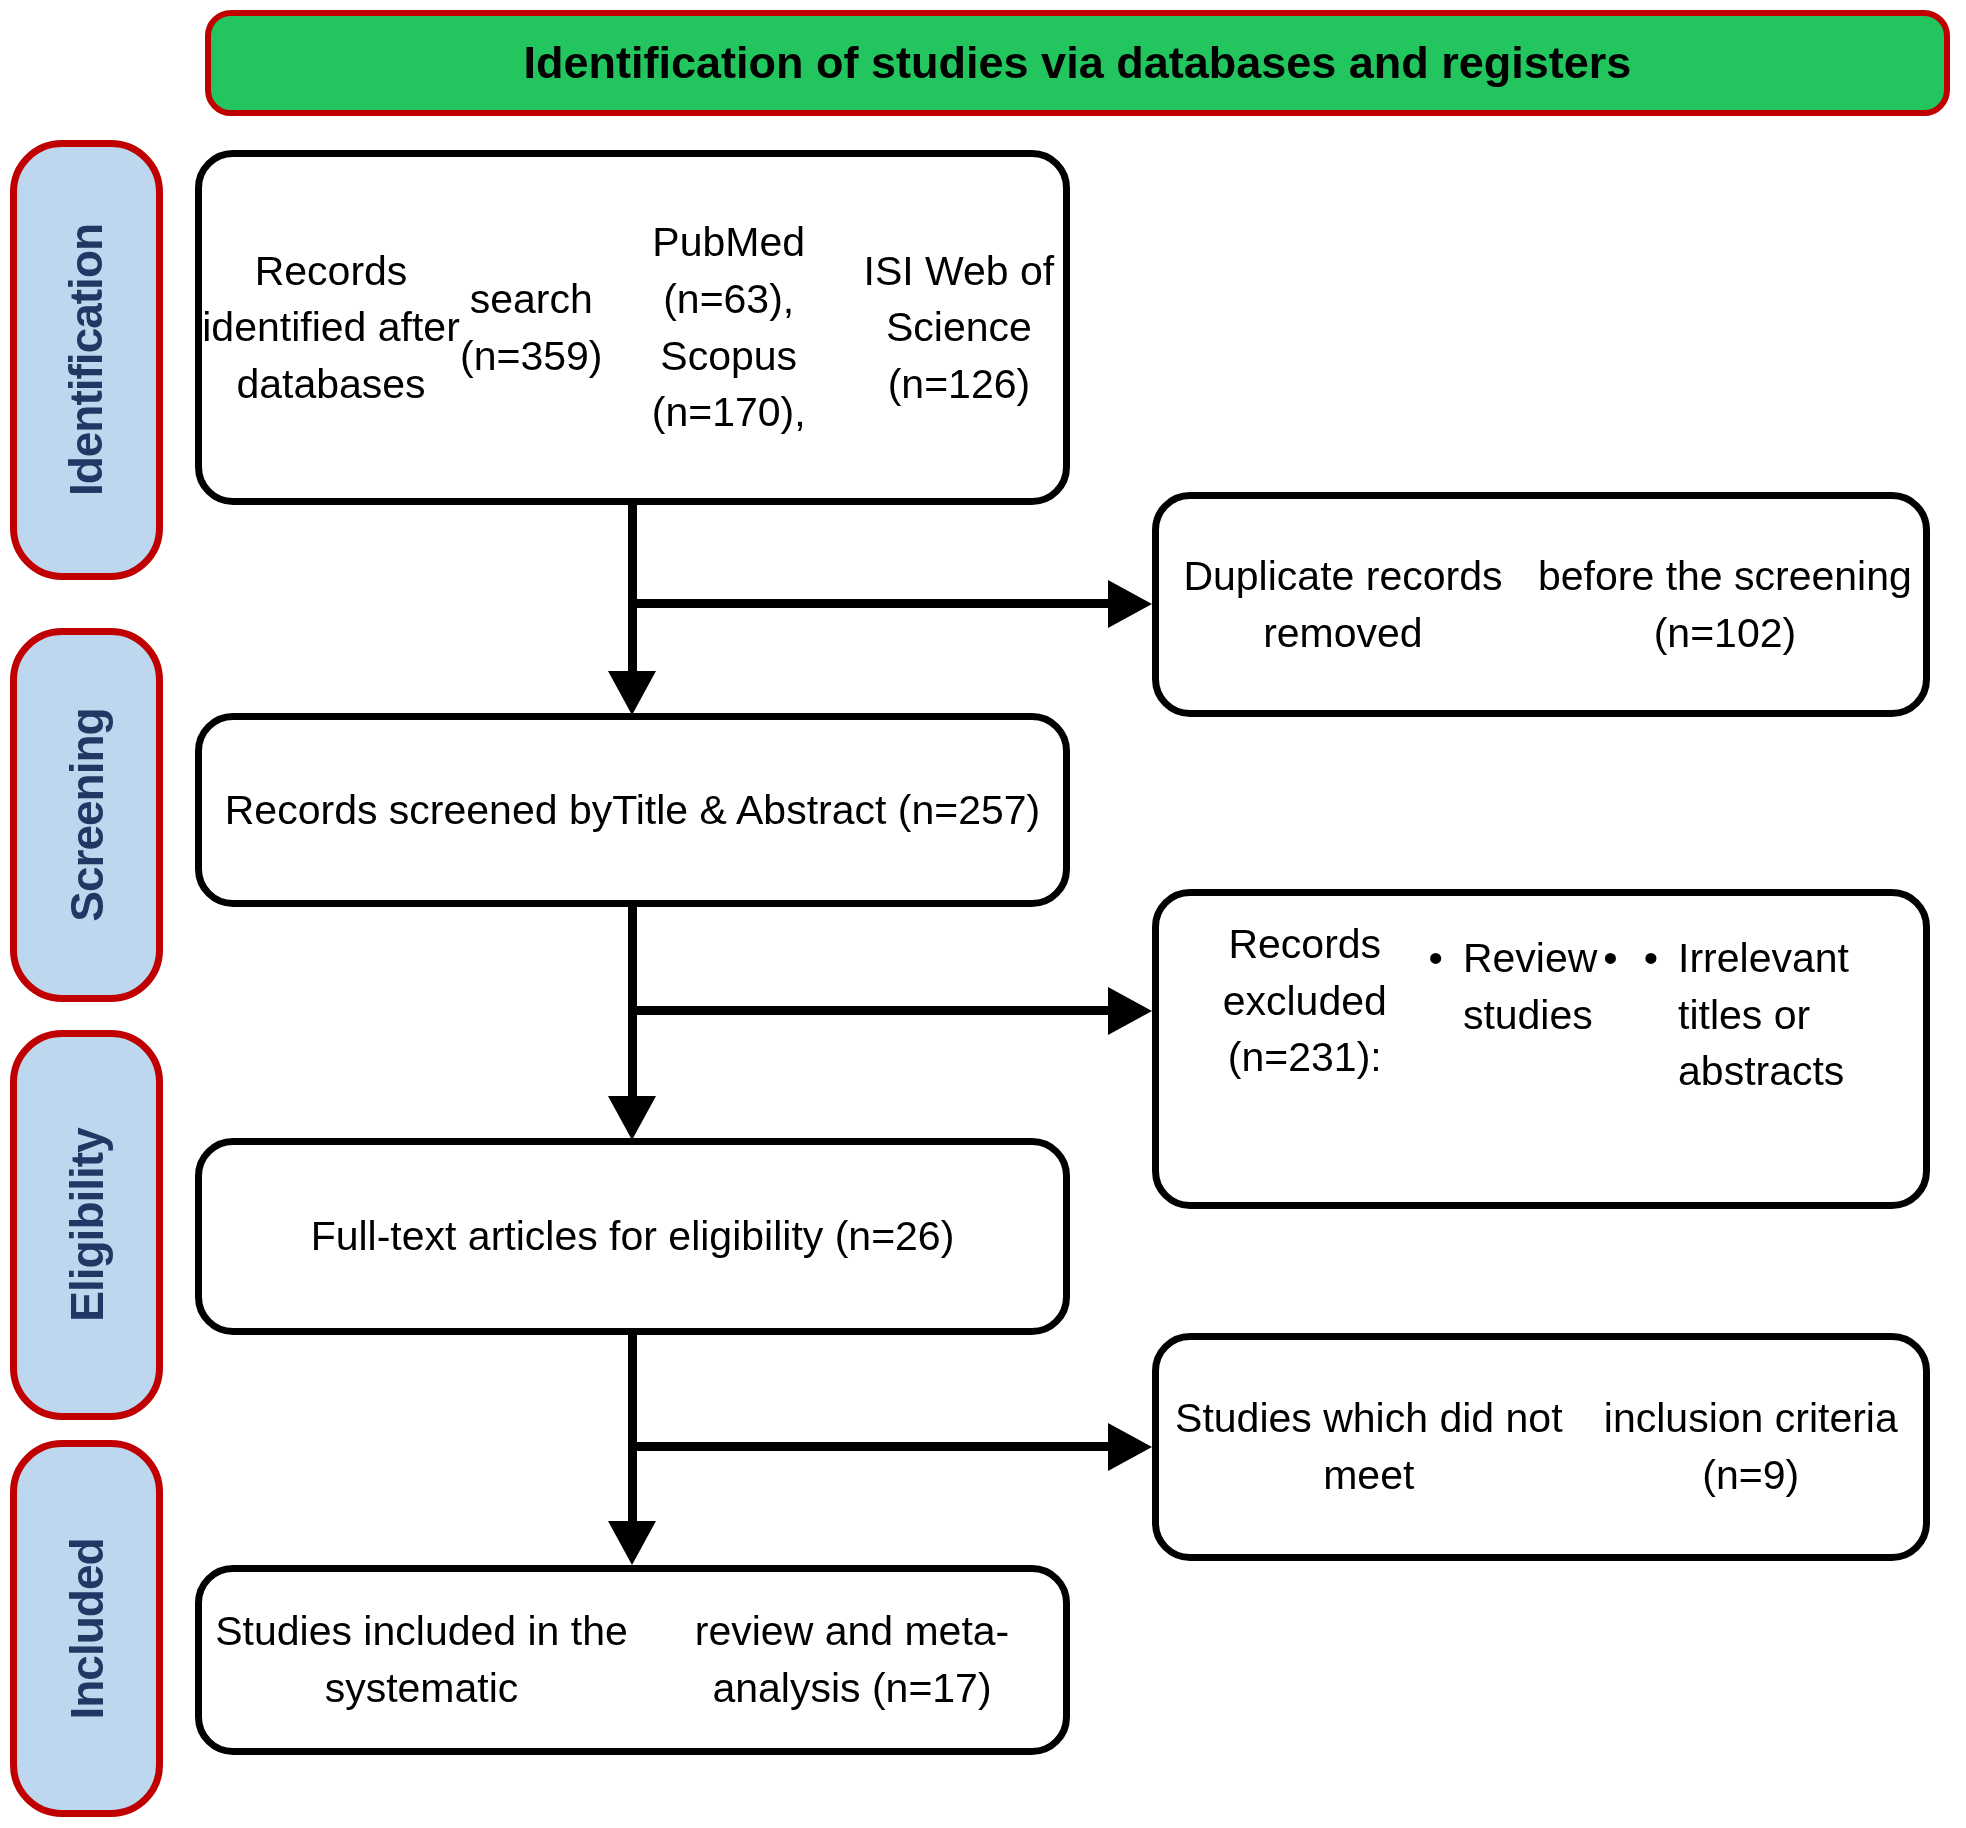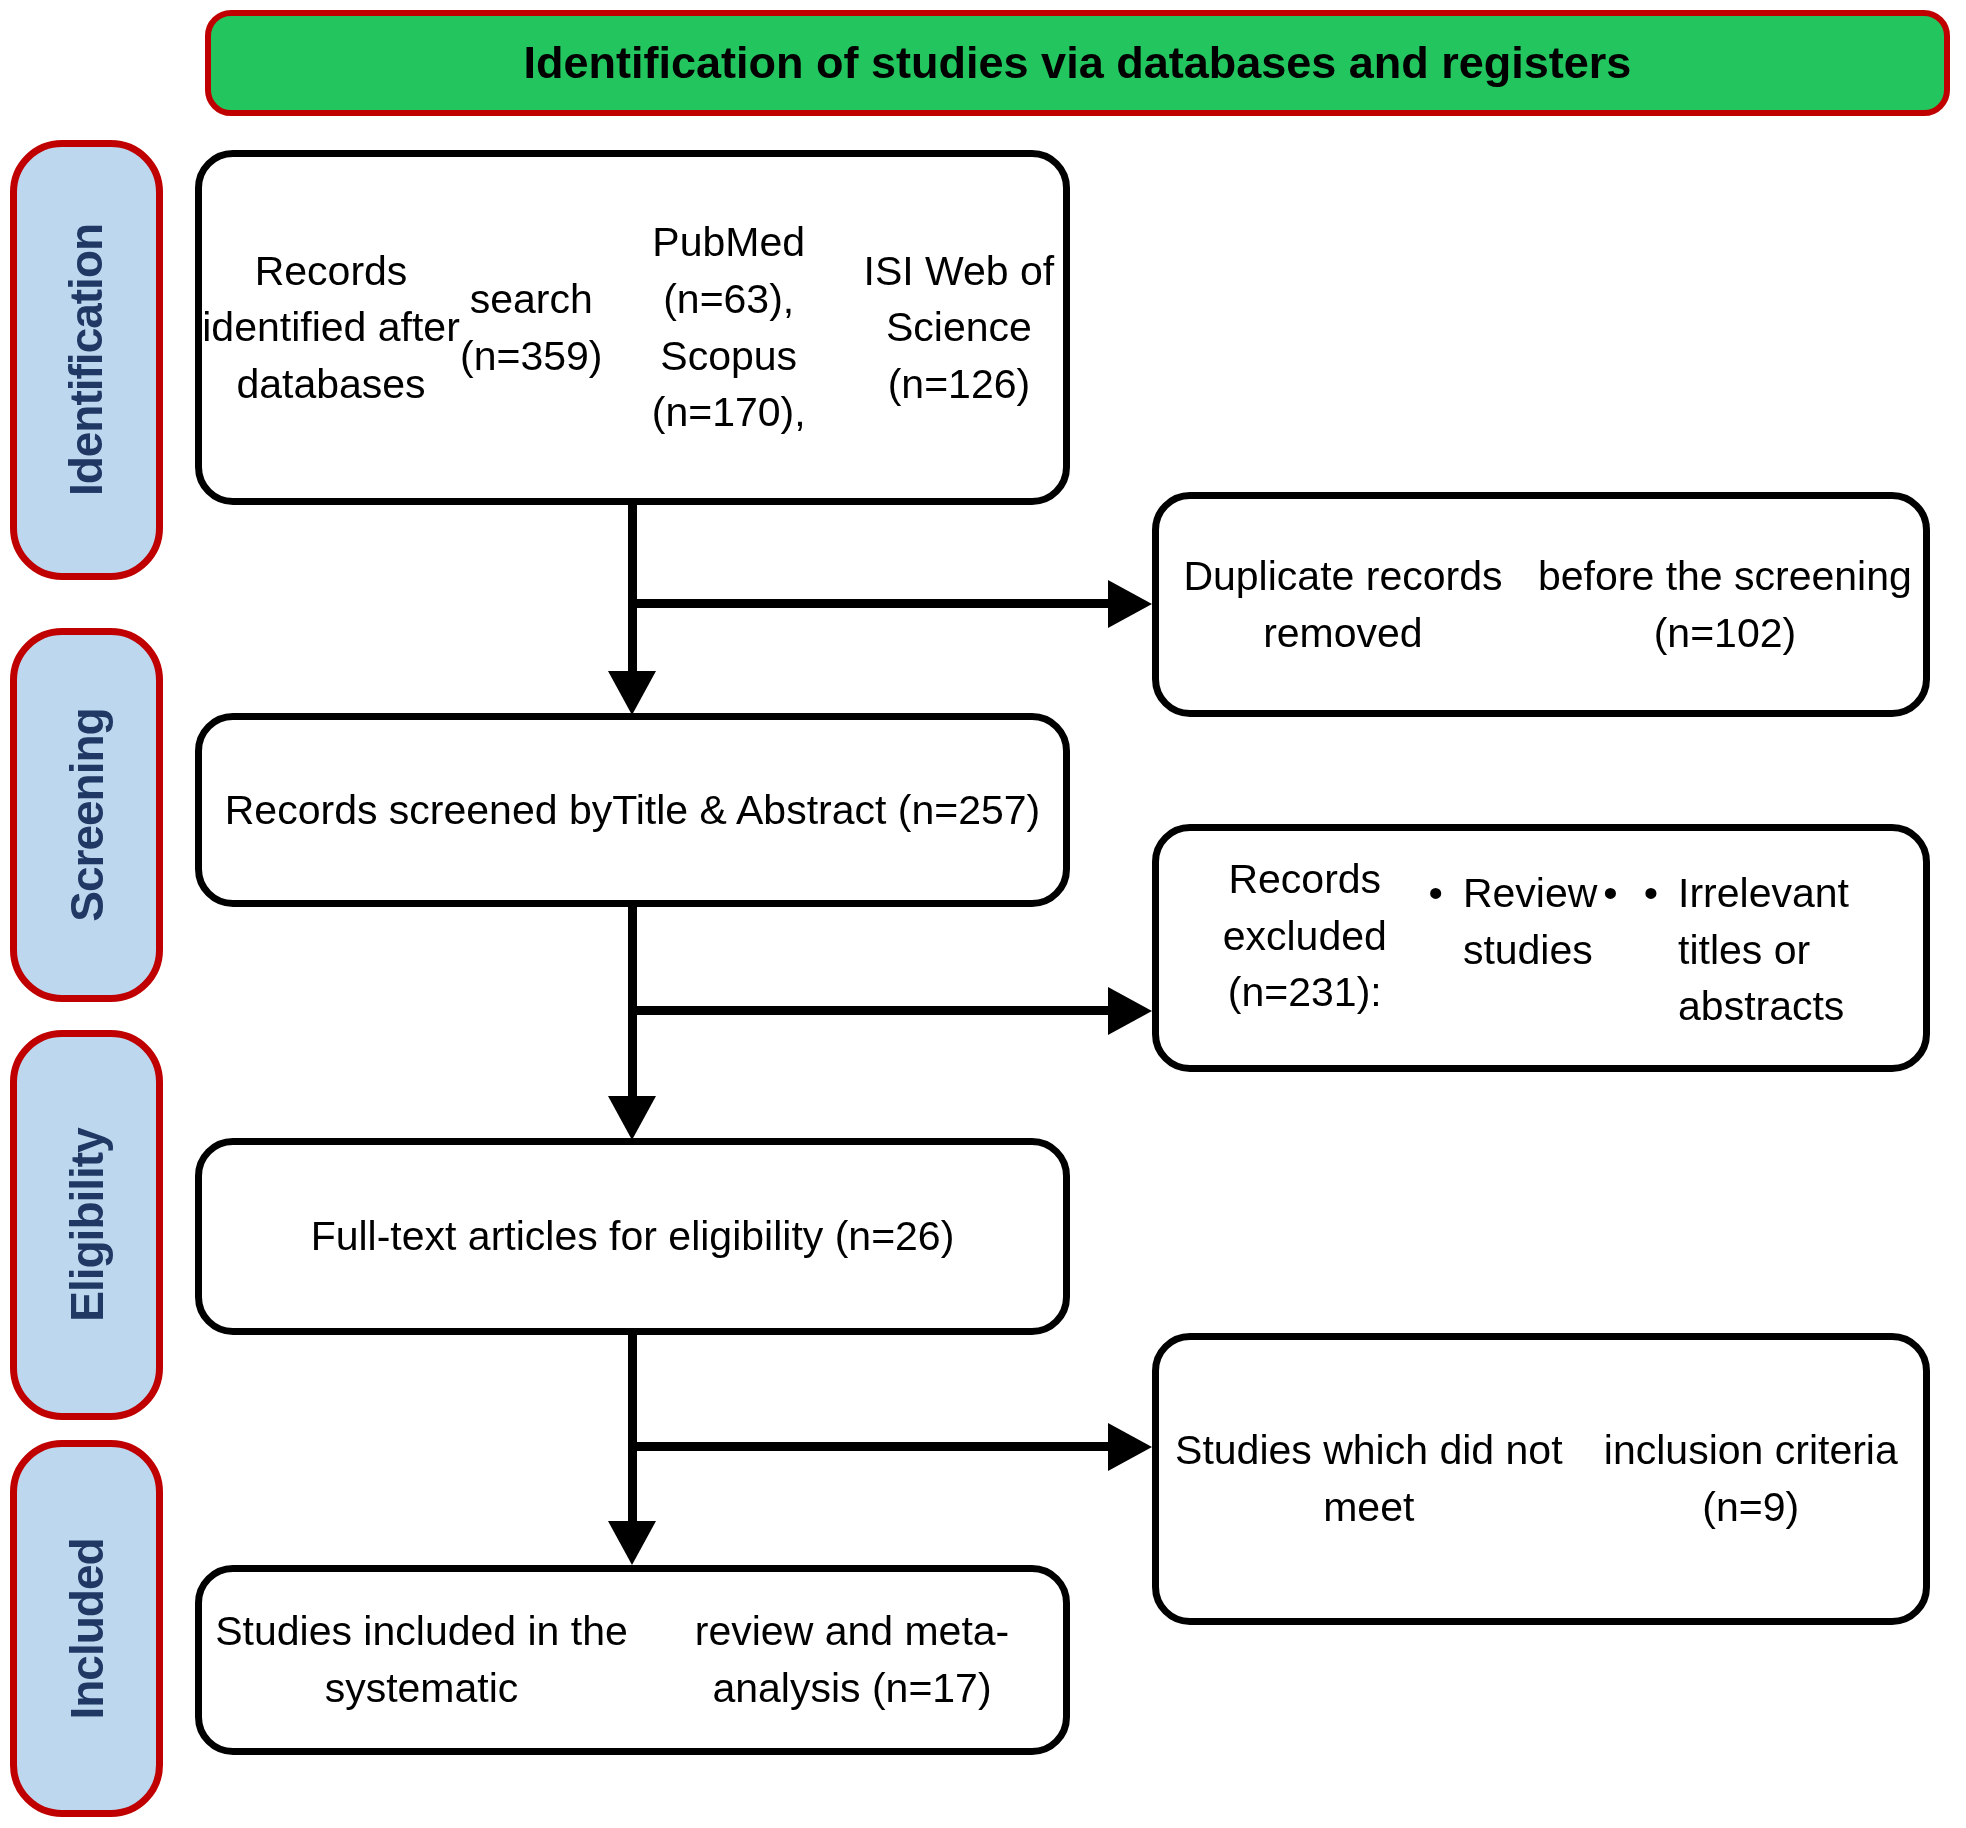--- a/index.html
+++ b/index.html
@@ -132,36 +132,36 @@
   <div class="box main-col" style="top:1565px;height:190px;text-align:center;">
     <div>Studies included in the systematic</div>
     <div>review and meta-analysis (n=17)</div>
   </div>
 
   <div class="box side-col" style="top:492px;height:225px;">
     <div>Duplicate records removed</div>
     <div>before the screening (n=102)</div>
   </div>
 
-  <div class="box side-col excluded-box" style="top:824px;height:248px;">
+  <div class="box side-col excluded-box" style="top:889px;height:320px;">
     <div class="ex-title">Records excluded (n=231):</div>
     <div class="ex-item">
       <span class="dot">•</span>
       <span>Review studies</span>
     </div>
     <div class="ex-item">
       <span class="dot">•</span>
     </div>
     <div class="ex-item">
       <span class="dot">•</span>
       <span>Irrelevant titles or abstracts</span>
     </div>
   </div>
 
-  <div class="box side-col" style="top:1333px;height:292px;">
+  <div class="box side-col" style="top:1333px;height:228px;">
     <div>Studies which did not meet</div>
     <div>inclusion criteria (n=9)</div>
   </div>
 
   <div class="vline" style="left:628px;top:505px;height:166px;"></div>
   <div class="head-down" style="left:608px;top:671px;"></div>
 
   <div class="hline" style="left:630px;top:599px;width:478px;"></div>
   <div class="head-right" style="left:1108px;top:580px;"></div>
 

